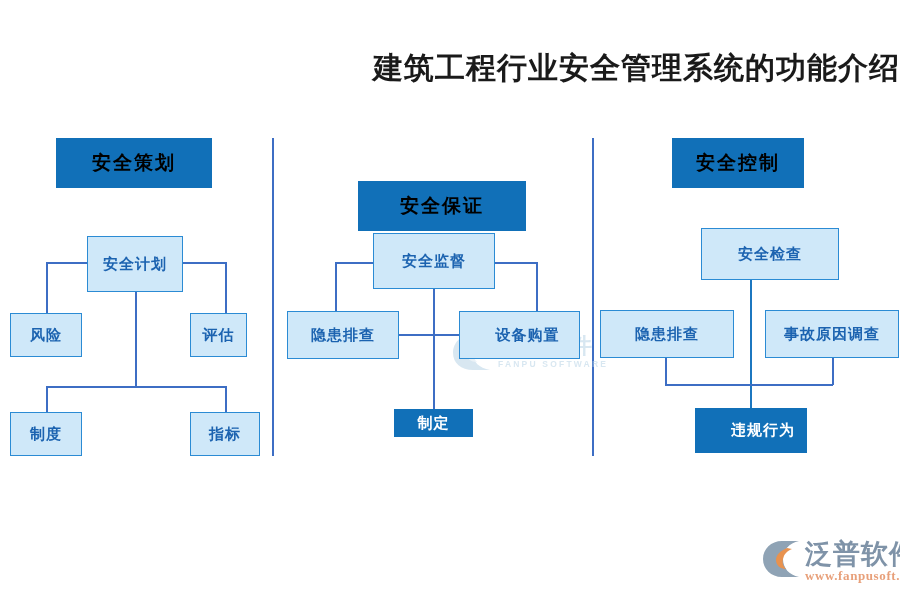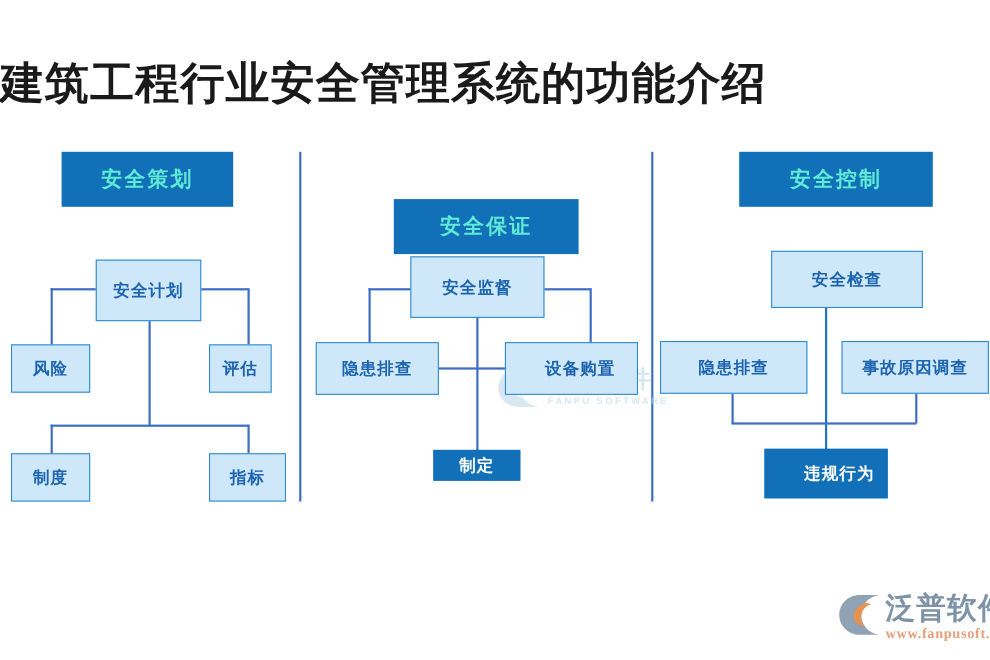--- a/index.html
+++ b/index.html
@@ -8,38 +8,38 @@
     background:#ffffff;
     font-family:"Liberation Sans","DejaVu Sans",sans-serif;
     overflow:hidden;
     position:relative;
   }
   #canvas{position:absolute;left:0;top:0;width:900px;height:600px;}
 
   
   .title{
     position:absolute;left:0;top:48px;width:900px;
-    text-align:left;
-    font-size:40px;font-weight:bold;
+    text-align:right;
+    font-size:30px;font-weight:bold;
     color:#1a1a1a;
     letter-spacing:1px;
     font-family:"DejaVu Sans","Liberation Sans",sans-serif;
     white-space:nowrap;
   }
 
   
   .divider{
     position:absolute;width:2px;background:#3d6ec4;
   }
 
   
   .hdr{
     position:absolute;
     background:#1170b8;
-    color:#5eead4;
+    color:#000000;
     font-size:19px;font-weight:bold;
     display:flex;align-items:center;justify-content:center;
     letter-spacing:2px;
     font-family:"DejaVu Sans","Liberation Sans",sans-serif;
   }
 
   
   .node{
     position:absolute;
     background:#cfe8f9;
@@ -147,21 +147,21 @@
 
   <div class="node" style="left:287px;top:311px;width:112px;height:48px;">隐患排查</div>
   <div class="node" style="left:459px;top:311px;width:121px;height:48px;padding-left:16px;">设备购置</div>
 
   <div class="ln h" style="left:398px;top:334px;width:62px;"></div>
 
   <div class="ln v" style="left:433px;top:288px;height:122px;"></div>
 
   <div class="node dark" style="left:394px;top:409px;width:79px;height:28px;">制定</div>
 
-  <div class="hdr" style="left:672px;top:138px;width:176px;height:50px;">安全控制</div>
+  <div class="hdr" style="left:672px;top:138px;width:132px;height:50px;">安全控制</div>
 
   <div class="node" style="left:681px;top:228px;width:138px;height:52px;margin-left:20px;">安全检查</div>
 
   <div class="ln thick" style="left:750px;top:279px;height:130px;"></div>
 
   <div class="node" style="left:600px;top:310px;width:134px;height:48px;">隐患排查</div>
   <div class="node" style="left:765px;top:310px;width:134px;height:48px;">事故原因调查</div>
 
   <div class="ln v" style="left:665px;top:357px;height:28px;"></div>
   <div class="ln h" style="left:665px;top:384px;width:86px;"></div>

